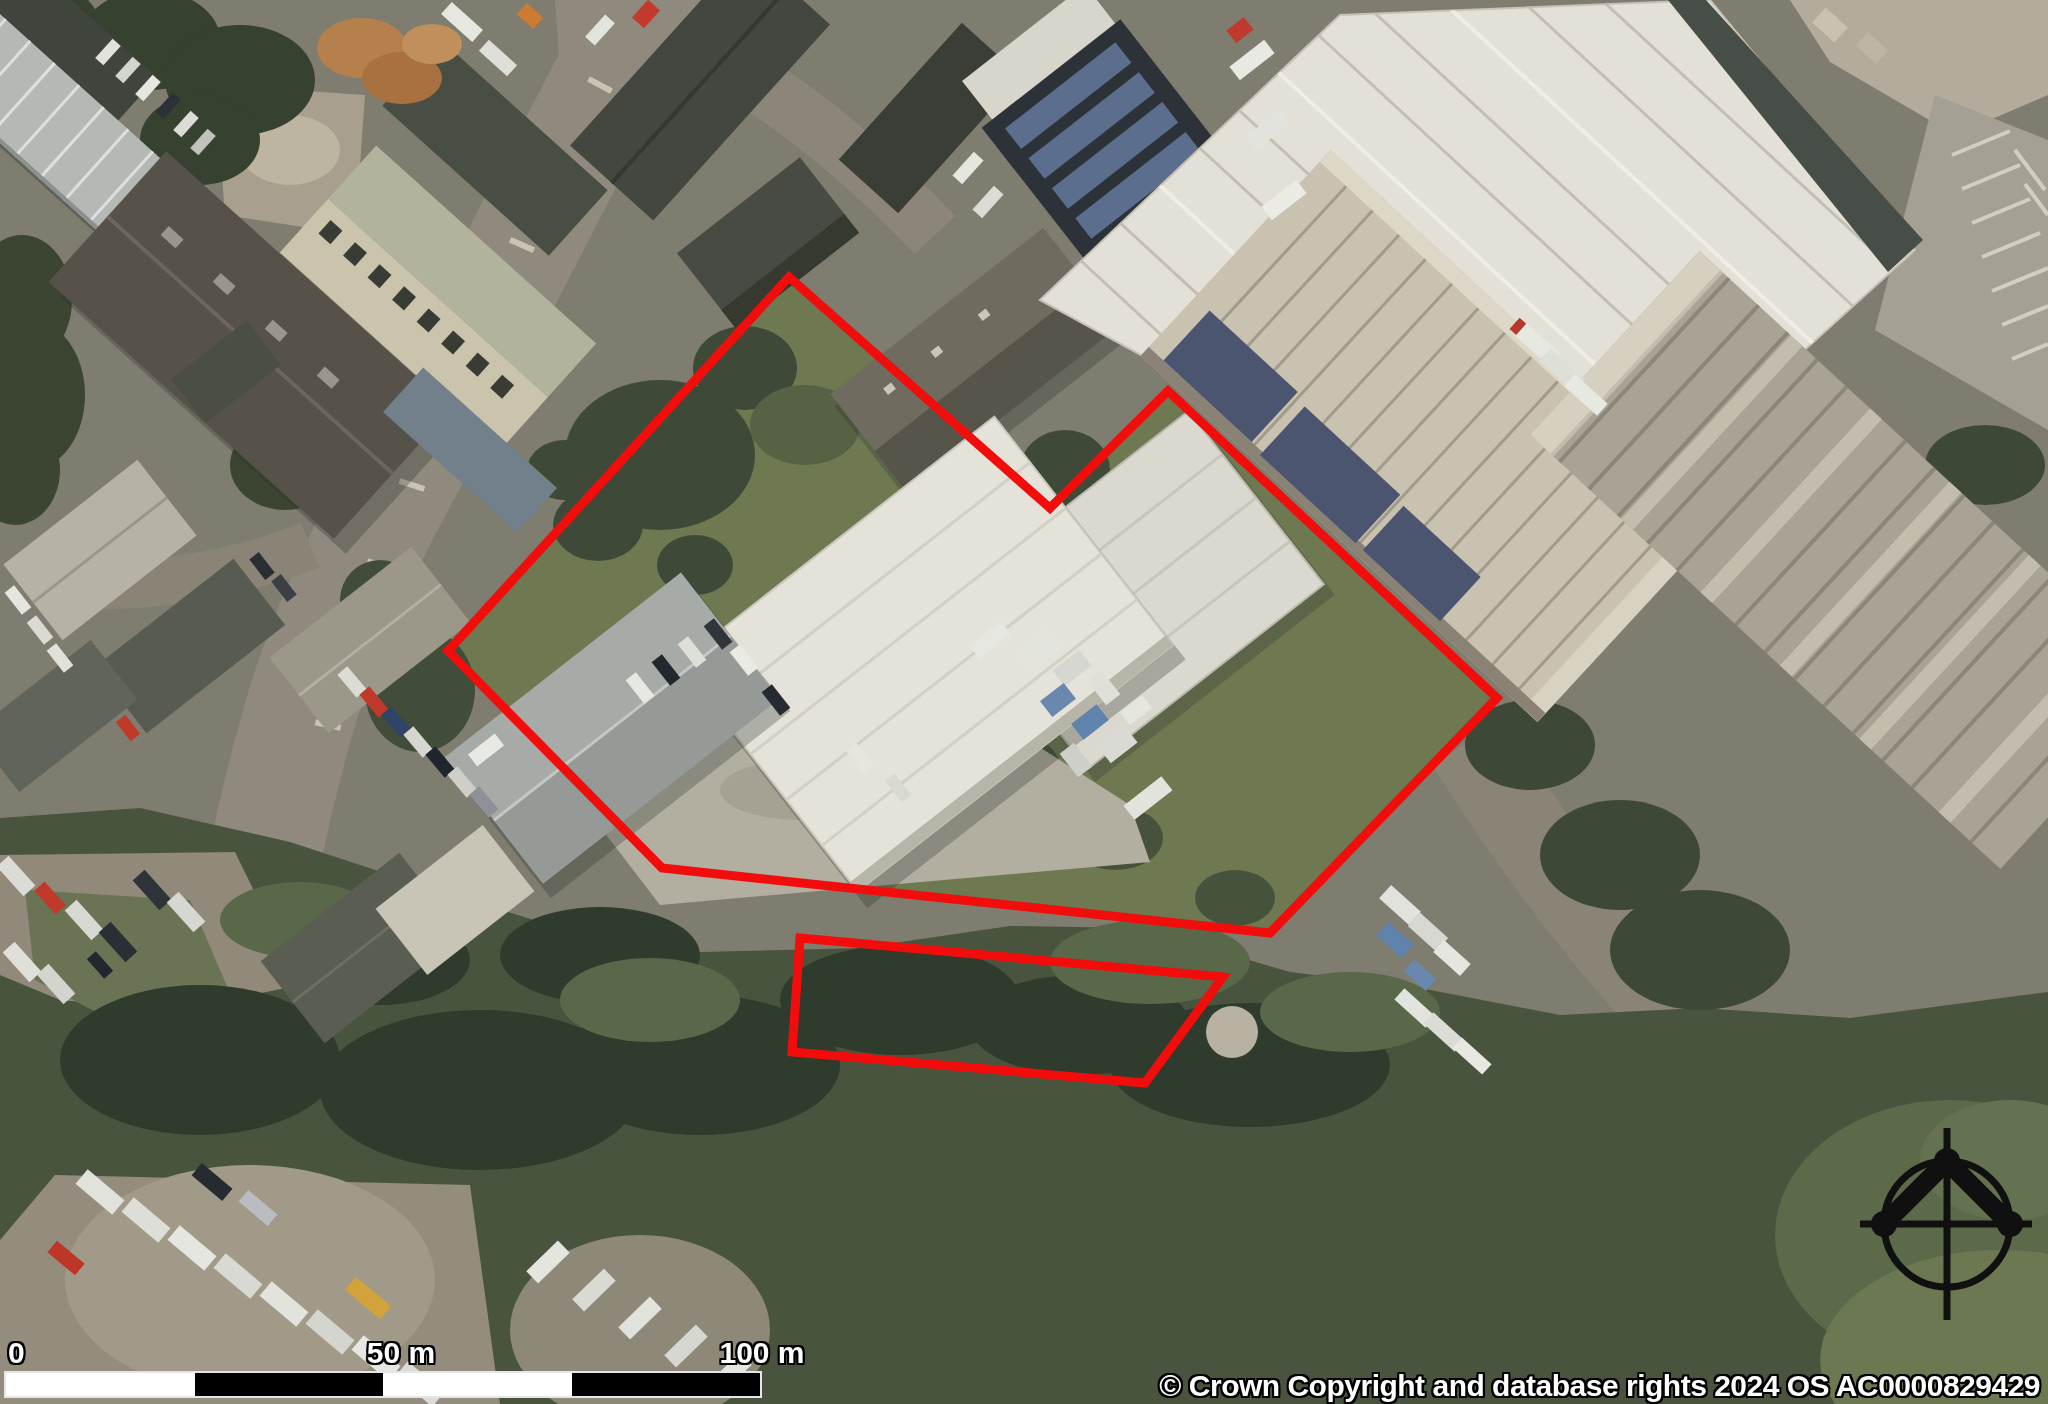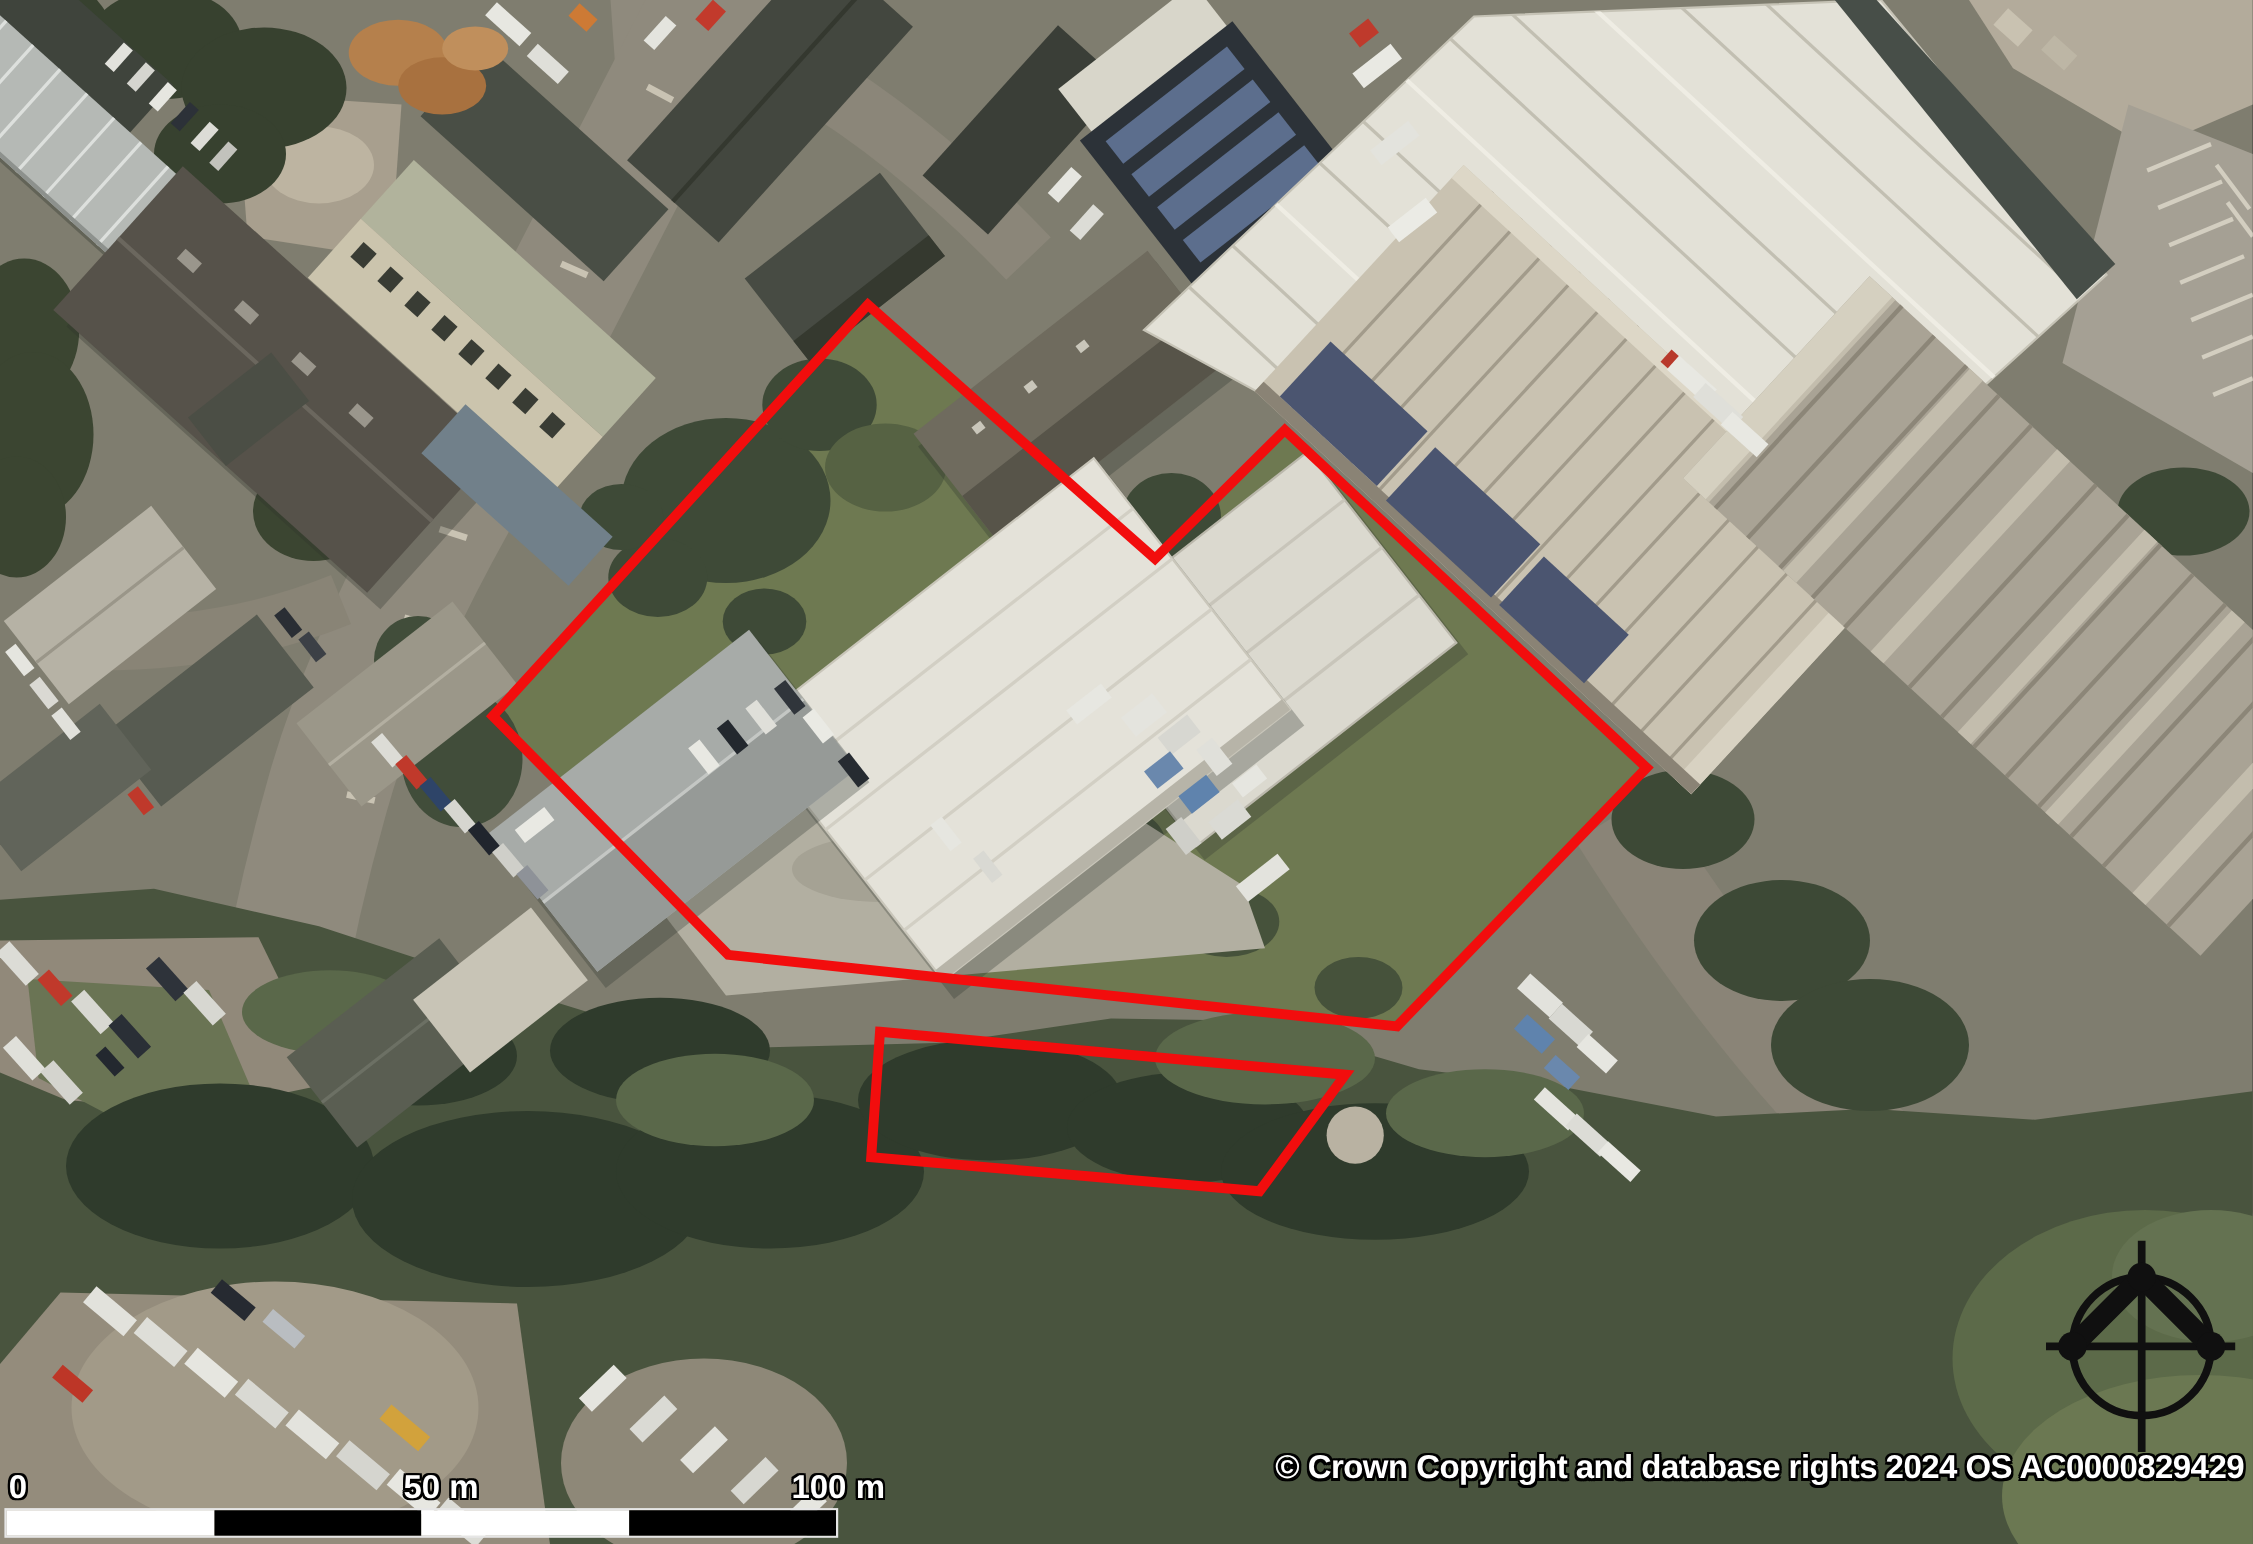--- a/index.html
+++ b/index.html
@@ -9,21 +9,21 @@
   }
   .stage svg{position:absolute;left:0;top:0;width:2048px;height:1404px;display:block;}
   .boundary{fill:none;stroke:#f20d0d;stroke-width:9;stroke-linejoin:miter;}
   .maplabel{
     position:absolute;color:#ffffff;font-weight:700;white-space:nowrap;
     text-shadow:-2px -2px 0 #000,0 -2px 0 #000,2px -2px 0 #000,-2px 0 0 #000,
                  2px 0 0 #000,-2px 2px 0 #000,0 2px 0 #000,2px 2px 0 #000;
   }
   .scale-label{font-size:30px;top:1336px;}
   .scale-label.mid,.scale-label.end{transform:translateX(-50%);}
-  .attribution{right:8px;top:1318px;font-size:30px;letter-spacing:-0.5px;}
+  .attribution{right:8px;top:1369px;font-size:30px;letter-spacing:-0.5px;}
   .scalebar{
     position:absolute;left:4px;top:1371px;width:758px;height:27px;
     display:flex;border:2px solid #e6e6e6;box-sizing:border-box;
   }
   .scalebar .seg{flex:1 1 0;}
   .seg-w{background:#ffffff;}
   .seg-b{background:#000000;}
 </style>
 </head>
 <body>

